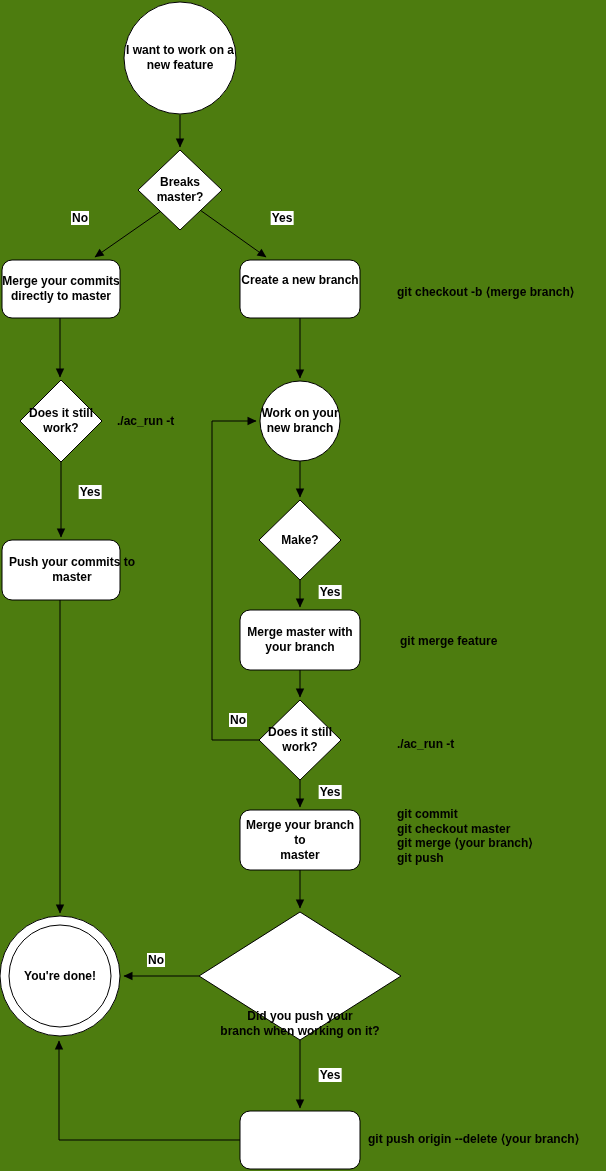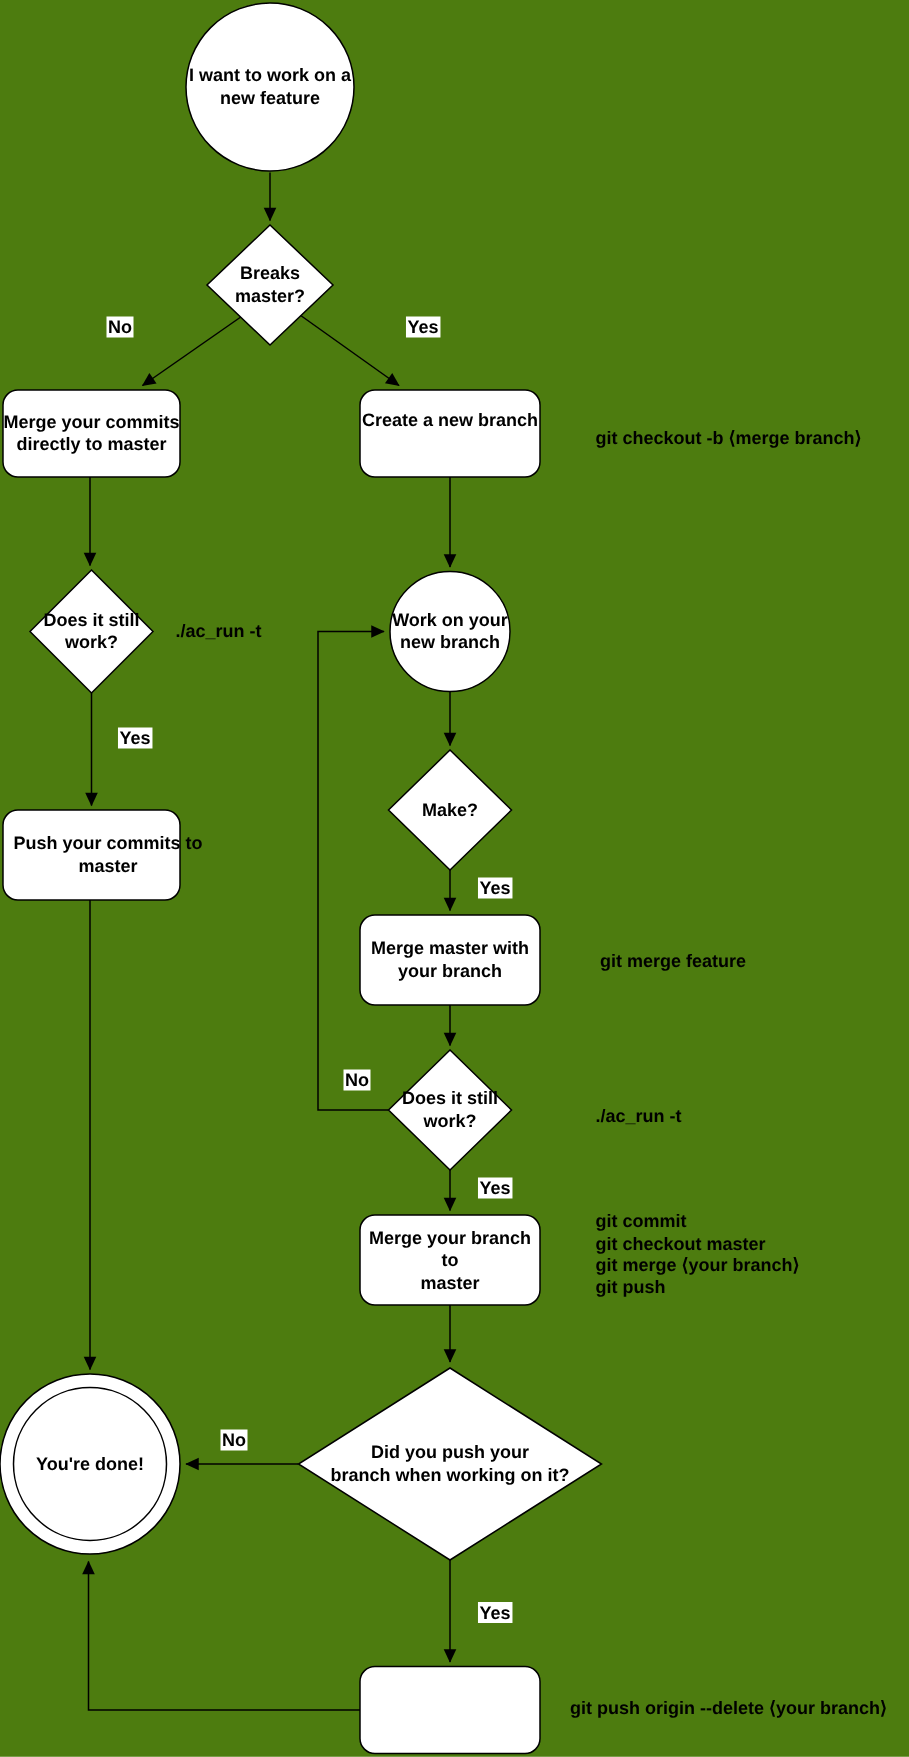--- a/index.html
+++ b/index.html
@@ -118,36 +118,36 @@
 master</div>
   <div class="lbl" style="left:255px; top:399px; width:90px; height:44px;">Work on your
 new branch</div>
   <div class="lbl" style="left:260px; top:520px; width:80px; height:40px;">Make?</div>
   <div class="lbl" style="left:240px; top:610px; width:120px; height:60px;">Merge master with
 your branch</div>
   <div class="lbl" style="left:260px; top:718px; width:80px; height:44px;">Does it still
 work?</div>
   <div class="lbl" style="left:240px; top:810px; width:120px; height:60px;">Merge your branch to
 master</div>
-  <div class="lbl" style="left:205px; top:946px; width:190px; height:60px;">Did you push your
+  <div class="lbl" style="left:205px; top:994px; width:190px; height:60px;">Did you push your
 branch when working on it?</div>
   <div class="lbl" style="left:15px; top:956px; width:90px; height:40px;">You're done!</div>
 
   <div class="edge-lbl" style="left:80px; top:218px;">No</div>
   <div class="edge-lbl" style="left:282px; top:218px;">Yes</div>
   <div class="edge-lbl" style="left:90px; top:492px;">Yes</div>
   <div class="edge-lbl" style="left:330px; top:592px;">Yes</div>
   <div class="edge-lbl" style="left:238px; top:720px;">No</div>
   <div class="edge-lbl" style="left:330px; top:792px;">Yes</div>
   <div class="edge-lbl" style="left:156px; top:960px;">No</div>
   <div class="edge-lbl" style="left:330px; top:1075px;">Yes</div>
 
   <div class="ann" style="left:397px; top:292px;">git checkout -b ⟨merge branch⟩</div>
   <div class="ann" style="left:117px; top:421px;">./ac_run -t</div>
   <div class="ann" style="left:400px; top:641px;">git merge feature</div>
   <div class="ann" style="left:397px; top:744px;">./ac_run -t</div>
   <div class="ann-block" style="left:397px; top:807px;">git commit
 git checkout master
 git merge ⟨your branch⟩
 git push</div>
-  <div class="ann" style="left:380px; top:1139px;">git push origin --delete ⟨your branch⟩</div>
+  <div class="ann" style="left:368px; top:1139px;">git push origin --delete ⟨your branch⟩</div>
 
 </div>
 
 </body></html>

